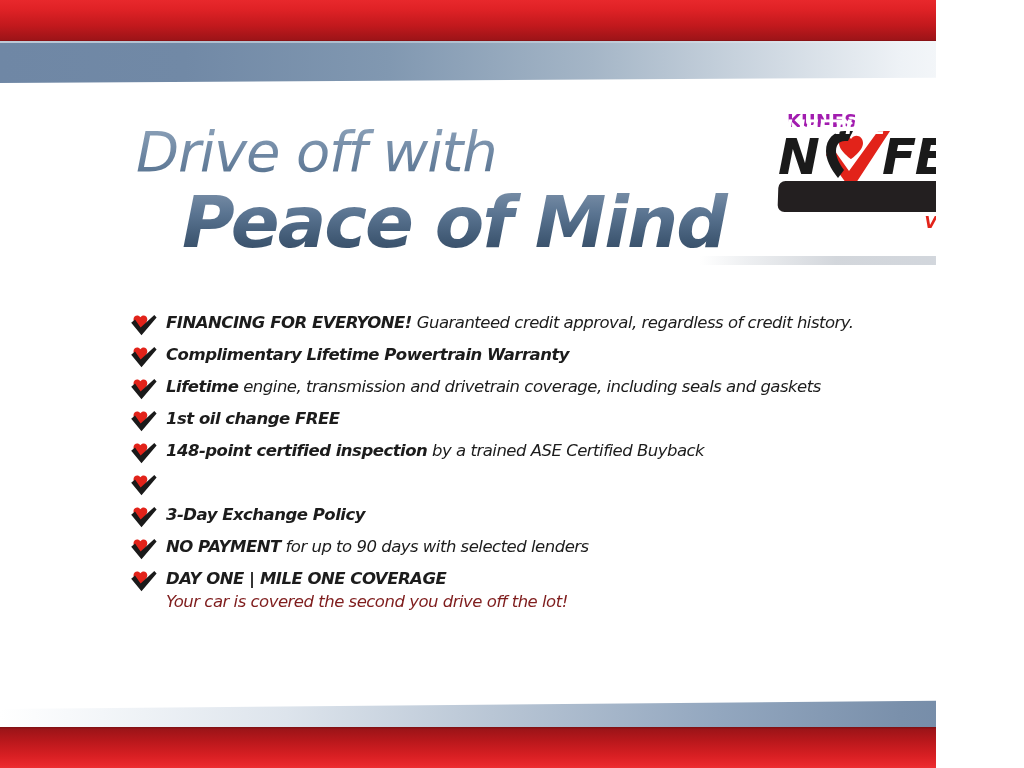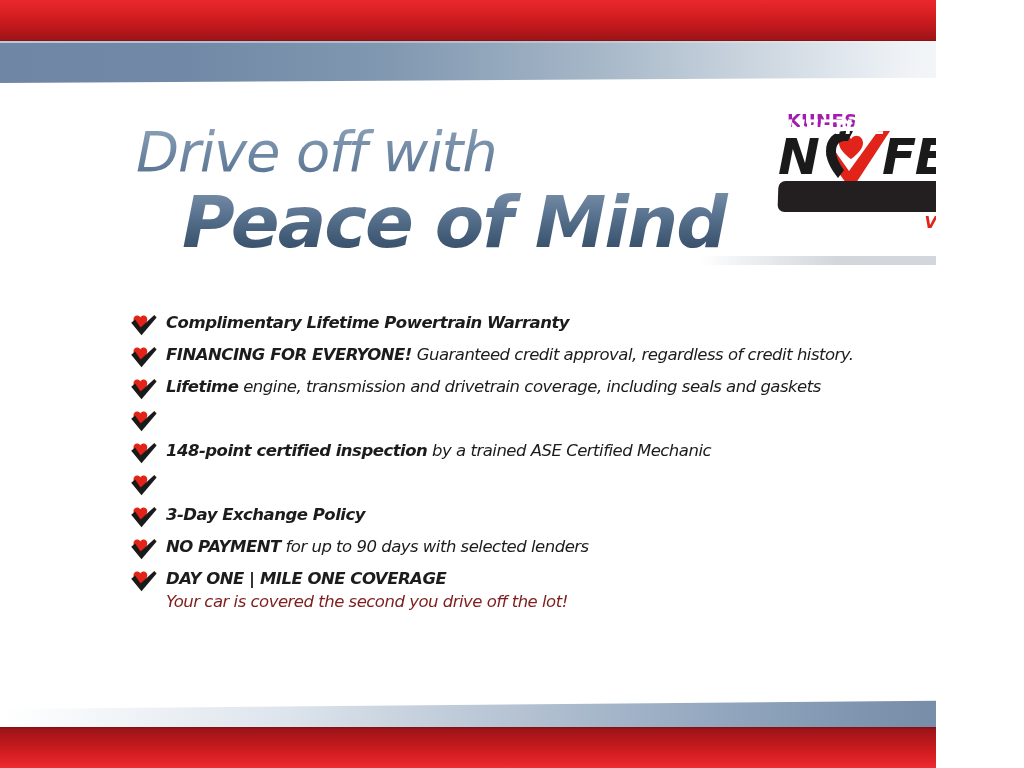--- a/index.html
+++ b/index.html
@@ -330,60 +330,61 @@
 
   <div class="benefits">
 
     <div class="benefit-row">
       <span class="bullet-icon">
         <svg width="28" height="24" viewBox="0 0 28 24" xmlns="http://www.w3.org/2000/svg">
           <path d="M3.5 6.2 C3.5 2.4, 8.2 0.9, 10.4 4.3 C12.6 0.9, 17.3 2.4, 17.3 6.2 C17.3 10.7, 10.4 15.6, 10.4 15.6 C10.4 15.6, 3.5 10.7, 3.5 6.2 Z" fill="#e2231a"></path>
           <path d="M1.2 9.8 L5.0 6.6 L10.6 14.5 L24.3 1.9 L26.6 4.4 L11.5 22.2 Z" fill="#1a1a1a"></path>
         </svg>
       </span>
+      <div class="benefit-text"><b>FINANCING FOR EVERYONE!</b><span> Guaranteed credit approval, regardless of credit history.</span></div>
+    </div>
+
+    <div class="benefit-row">
+      <span class="bullet-icon">
+        <svg width="28" height="24" viewBox="0 0 28 24" xmlns="http://www.w3.org/2000/svg">
+          <path d="M3.5 6.2 C3.5 2.4, 8.2 0.9, 10.4 4.3 C12.6 0.9, 17.3 2.4, 17.3 6.2 C17.3 10.7, 10.4 15.6, 10.4 15.6 C10.4 15.6, 3.5 10.7, 3.5 6.2 Z" fill="#e2231a"></path>
+          <path d="M1.2 9.8 L5.0 6.6 L10.6 14.5 L24.3 1.9 L26.6 4.4 L11.5 22.2 Z" fill="#1a1a1a"></path>
+        </svg>
+      </span>
       <div class="benefit-text"><b>Complimentary Lifetime Powertrain Warranty</b><span></span></div>
     </div>
 
     <div class="benefit-row">
       <span class="bullet-icon">
         <svg width="28" height="24" viewBox="0 0 28 24" xmlns="http://www.w3.org/2000/svg">
           <path d="M3.5 6.2 C3.5 2.4, 8.2 0.9, 10.4 4.3 C12.6 0.9, 17.3 2.4, 17.3 6.2 C17.3 10.7, 10.4 15.6, 10.4 15.6 C10.4 15.6, 3.5 10.7, 3.5 6.2 Z" fill="#e2231a"></path>
           <path d="M1.2 9.8 L5.0 6.6 L10.6 14.5 L24.3 1.9 L26.6 4.4 L11.5 22.2 Z" fill="#1a1a1a"></path>
         </svg>
       </span>
-      <div class="benefit-text"><b>FINANCING FOR EVERYONE!</b><span> Guaranteed credit approval, regardless of credit history.</span></div>
-    </div>
-
-    <div class="benefit-row">
-      <span class="bullet-icon">
-        <svg width="28" height="24" viewBox="0 0 28 24" xmlns="http://www.w3.org/2000/svg">
-          <path d="M3.5 6.2 C3.5 2.4, 8.2 0.9, 10.4 4.3 C12.6 0.9, 17.3 2.4, 17.3 6.2 C17.3 10.7, 10.4 15.6, 10.4 15.6 C10.4 15.6, 3.5 10.7, 3.5 6.2 Z" fill="#e2231a"></path>
-          <path d="M1.2 9.8 L5.0 6.6 L10.6 14.5 L24.3 1.9 L26.6 4.4 L11.5 22.2 Z" fill="#1a1a1a"></path>
-        </svg>
-      </span>
       <div class="benefit-text"><b>Lifetime</b><span> engine, transmission and drivetrain coverage, including seals and gaskets</span></div>
     </div>
 
     <div class="benefit-row">
       <span class="bullet-icon">
         <svg width="28" height="24" viewBox="0 0 28 24" xmlns="http://www.w3.org/2000/svg">
           <path d="M3.5 6.2 C3.5 2.4, 8.2 0.9, 10.4 4.3 C12.6 0.9, 17.3 2.4, 17.3 6.2 C17.3 10.7, 10.4 15.6, 10.4 15.6 C10.4 15.6, 3.5 10.7, 3.5 6.2 Z" fill="#e2231a"></path>
           <path d="M1.2 9.8 L5.0 6.6 L10.6 14.5 L24.3 1.9 L26.6 4.4 L11.5 22.2 Z" fill="#1a1a1a"></path>
         </svg>
       </span>
-    </div>
-
-    <div class="benefit-row">
-      <span class="bullet-icon">
-        <svg width="28" height="24" viewBox="0 0 28 24" xmlns="http://www.w3.org/2000/svg">
-          <path d="M3.5 6.2 C3.5 2.4, 8.2 0.9, 10.4 4.3 C12.6 0.9, 17.3 2.4, 17.3 6.2 C17.3 10.7, 10.4 15.6, 10.4 15.6 C10.4 15.6, 3.5 10.7, 3.5 6.2 Z" fill="#e2231a"></path>
-          <path d="M1.2 9.8 L5.0 6.6 L10.6 14.5 L24.3 1.9 L26.6 4.4 L11.5 22.2 Z" fill="#1a1a1a"></path>
-        </svg>
-      </span>
-      <div class="benefit-text"><b>148-point certified inspection</b><span> by a trained ASE Certified Mechanic</span></div>
+      <div class="benefit-text"><b>1st oil change FREE</b><span></span></div>
+    </div>
+
+    <div class="benefit-row">
+      <span class="bullet-icon">
+        <svg width="28" height="24" viewBox="0 0 28 24" xmlns="http://www.w3.org/2000/svg">
+          <path d="M3.5 6.2 C3.5 2.4, 8.2 0.9, 10.4 4.3 C12.6 0.9, 17.3 2.4, 17.3 6.2 C17.3 10.7, 10.4 15.6, 10.4 15.6 C10.4 15.6, 3.5 10.7, 3.5 6.2 Z" fill="#e2231a"></path>
+          <path d="M1.2 9.8 L5.0 6.6 L10.6 14.5 L24.3 1.9 L26.6 4.4 L11.5 22.2 Z" fill="#1a1a1a"></path>
+        </svg>
+      </span>
+      <div class="benefit-text"><b>148-point certified inspection</b><span> by a trained ASE Certified Buyback</span></div>
     </div>
 
     <div class="benefit-row">
       <span class="bullet-icon">
         <svg width="28" height="24" viewBox="0 0 28 24" xmlns="http://www.w3.org/2000/svg">
           <path d="M3.5 6.2 C3.5 2.4, 8.2 0.9, 10.4 4.3 C12.6 0.9, 17.3 2.4, 17.3 6.2 C17.3 10.7, 10.4 15.6, 10.4 15.6 C10.4 15.6, 3.5 10.7, 3.5 6.2 Z" fill="#e2231a"></path>
           <path d="M1.2 9.8 L5.0 6.6 L10.6 14.5 L24.3 1.9 L26.6 4.4 L11.5 22.2 Z" fill="#1a1a1a"></path>
         </svg>
       </span>
     </div>

